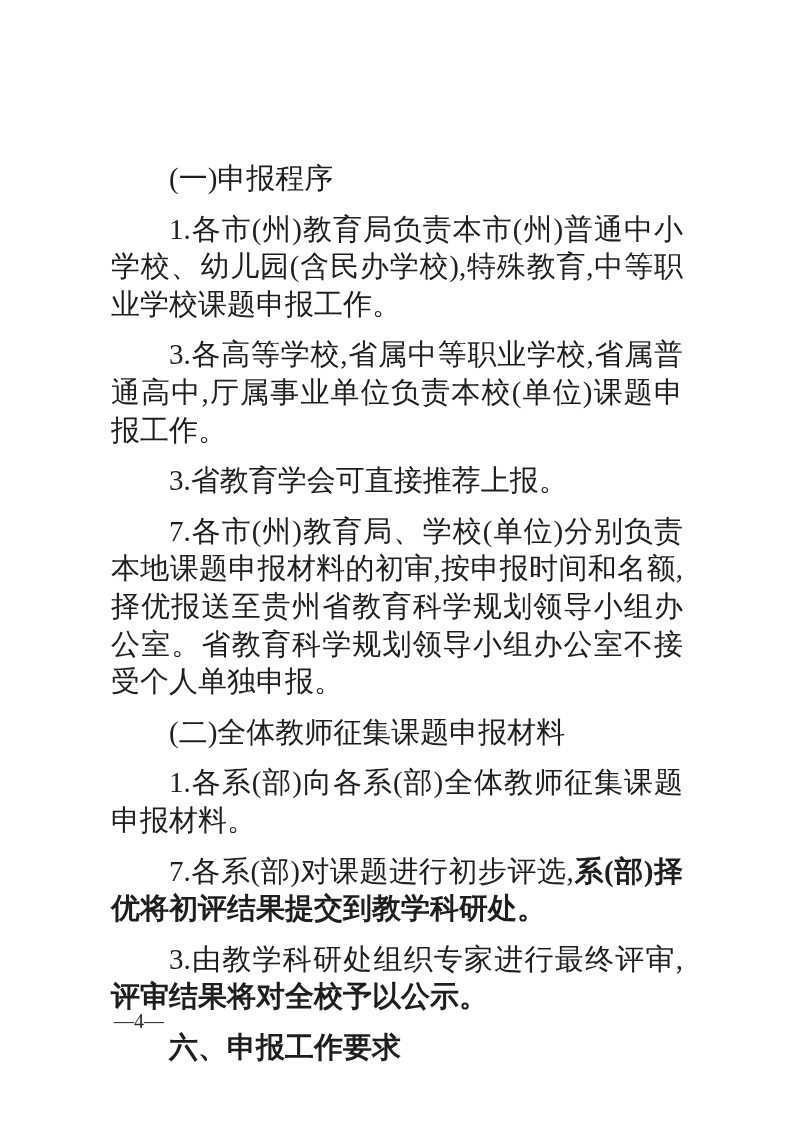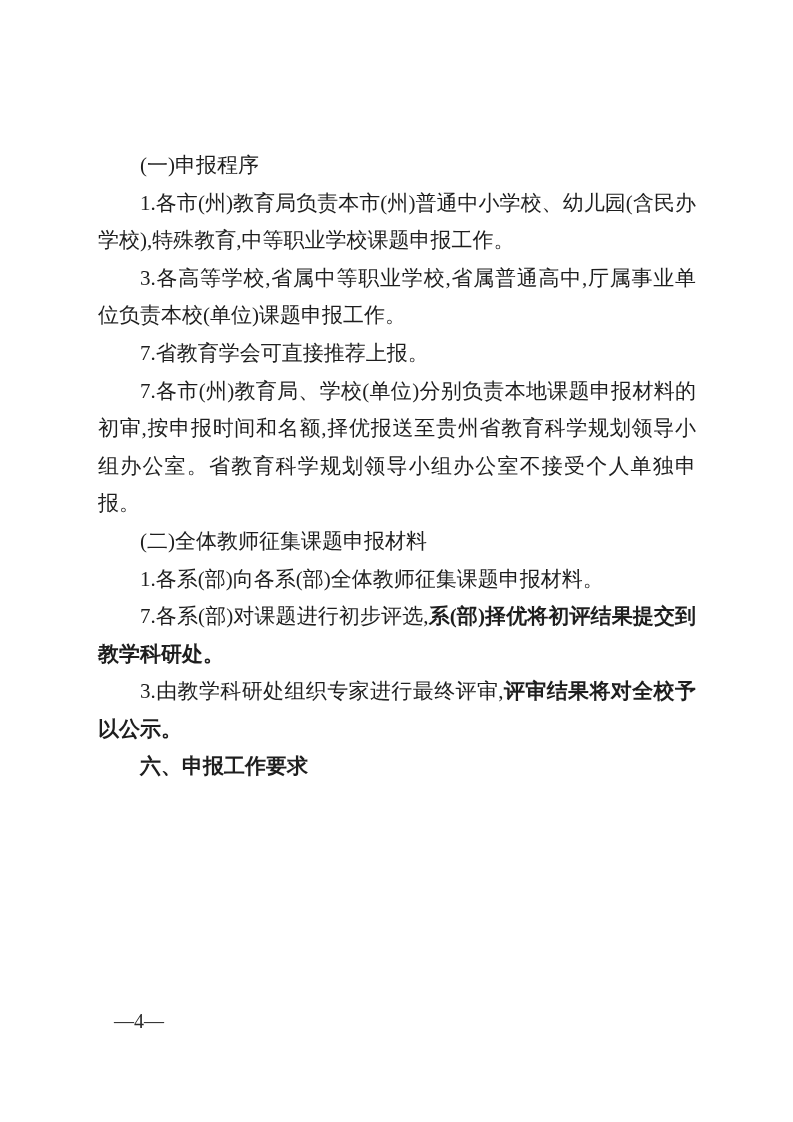--- a/index.html
+++ b/index.html
@@ -23,36 +23,36 @@
     background: #ffffff;
   }
   .content {
     position: absolute;
     left: 98px;
     top: 147px;
     width: 598px;
     color: #1e1e1e;
   }
   p.doc-par {
-    margin: 0;
+    margin: 13px;
     padding: 0;
-    font-size: 21px;
+    font-size: 29px;
     line-height: 37.6px;
     text-align: justify;
     text-indent: 2em;
     letter-spacing: 0;
     word-break: break-all;
   }
   p.style-sub-heading {
     
     font-family: "Liberation Serif", "DejaVu Serif", serif;
   }
   p.style-section-heading {
     
-    font-family: Liberation Mono, monospace;
+    font-family: Liberation Sans, sans-serif;
     font-weight: bold;
   }
   .seg { font-weight: normal; }
   .seg-bold { font-weight: bold; }
   .page-number {
     position: absolute;
     left: 114px;
     top: 1008px;
     font-size: 20px;
     line-height: 26px;
@@ -62,21 +62,21 @@
 </style>
 </head>
 <body>
 
 <div class="page">
   <div class="content">
 
   <p class="doc-par style-sub-heading"><span class="seg">(一)申报程序</span></p>
       <p class="doc-par style-body"><span class="seg">1.各市(州)教育局负责本市(州)普通中小学校、幼儿园(含民办学校),特殊教育,中等职业学校课题申报工作。</span></p>
       <p class="doc-par style-body"><span class="seg">3.各高等学校,省属中等职业学校,省属普通高中,厅属事业单位负责本校(单位)课题申报工作。</span></p>
-      <p class="doc-par style-body"><span class="seg">7.省教育学会可直接推荐上报。</span></p>
+      <p class="doc-par style-body"><span class="seg">3.省教育学会可直接推荐上报。</span></p>
       <p class="doc-par style-body"><span class="seg">7.各市(州)教育局、学校(单位)分别负责本地课题申报材料的初审,按申报时间和名额,择优报送至贵州省教育科学规划领导小组办公室。省教育科学规划领导小组办公室不接受个人单独申报。</span></p>
       <p class="doc-par style-sub-heading"><span class="seg">(二)全体教师征集课题申报材料</span></p>
       <p class="doc-par style-body"><span class="seg">1.各系(部)向各系(部)全体教师征集课题申报材料。</span></p>
       <p class="doc-par style-body"><span class="seg">7.各系(部)对课题进行初步评选,</span><span class="seg seg-bold">系(部)择优将初评结果提交到教学科研处。</span></p>
       <p class="doc-par style-body"><span class="seg">3.由教学科研处组织专家进行最终评审,</span><span class="seg seg-bold">评审结果将对全校予以公示。</span></p>
       <p class="doc-par style-section-heading"><span class="seg seg-bold">六、申报工作要求</span></p>
     </div>
   <div class="page-number">—4—</div>
 </div>
 

